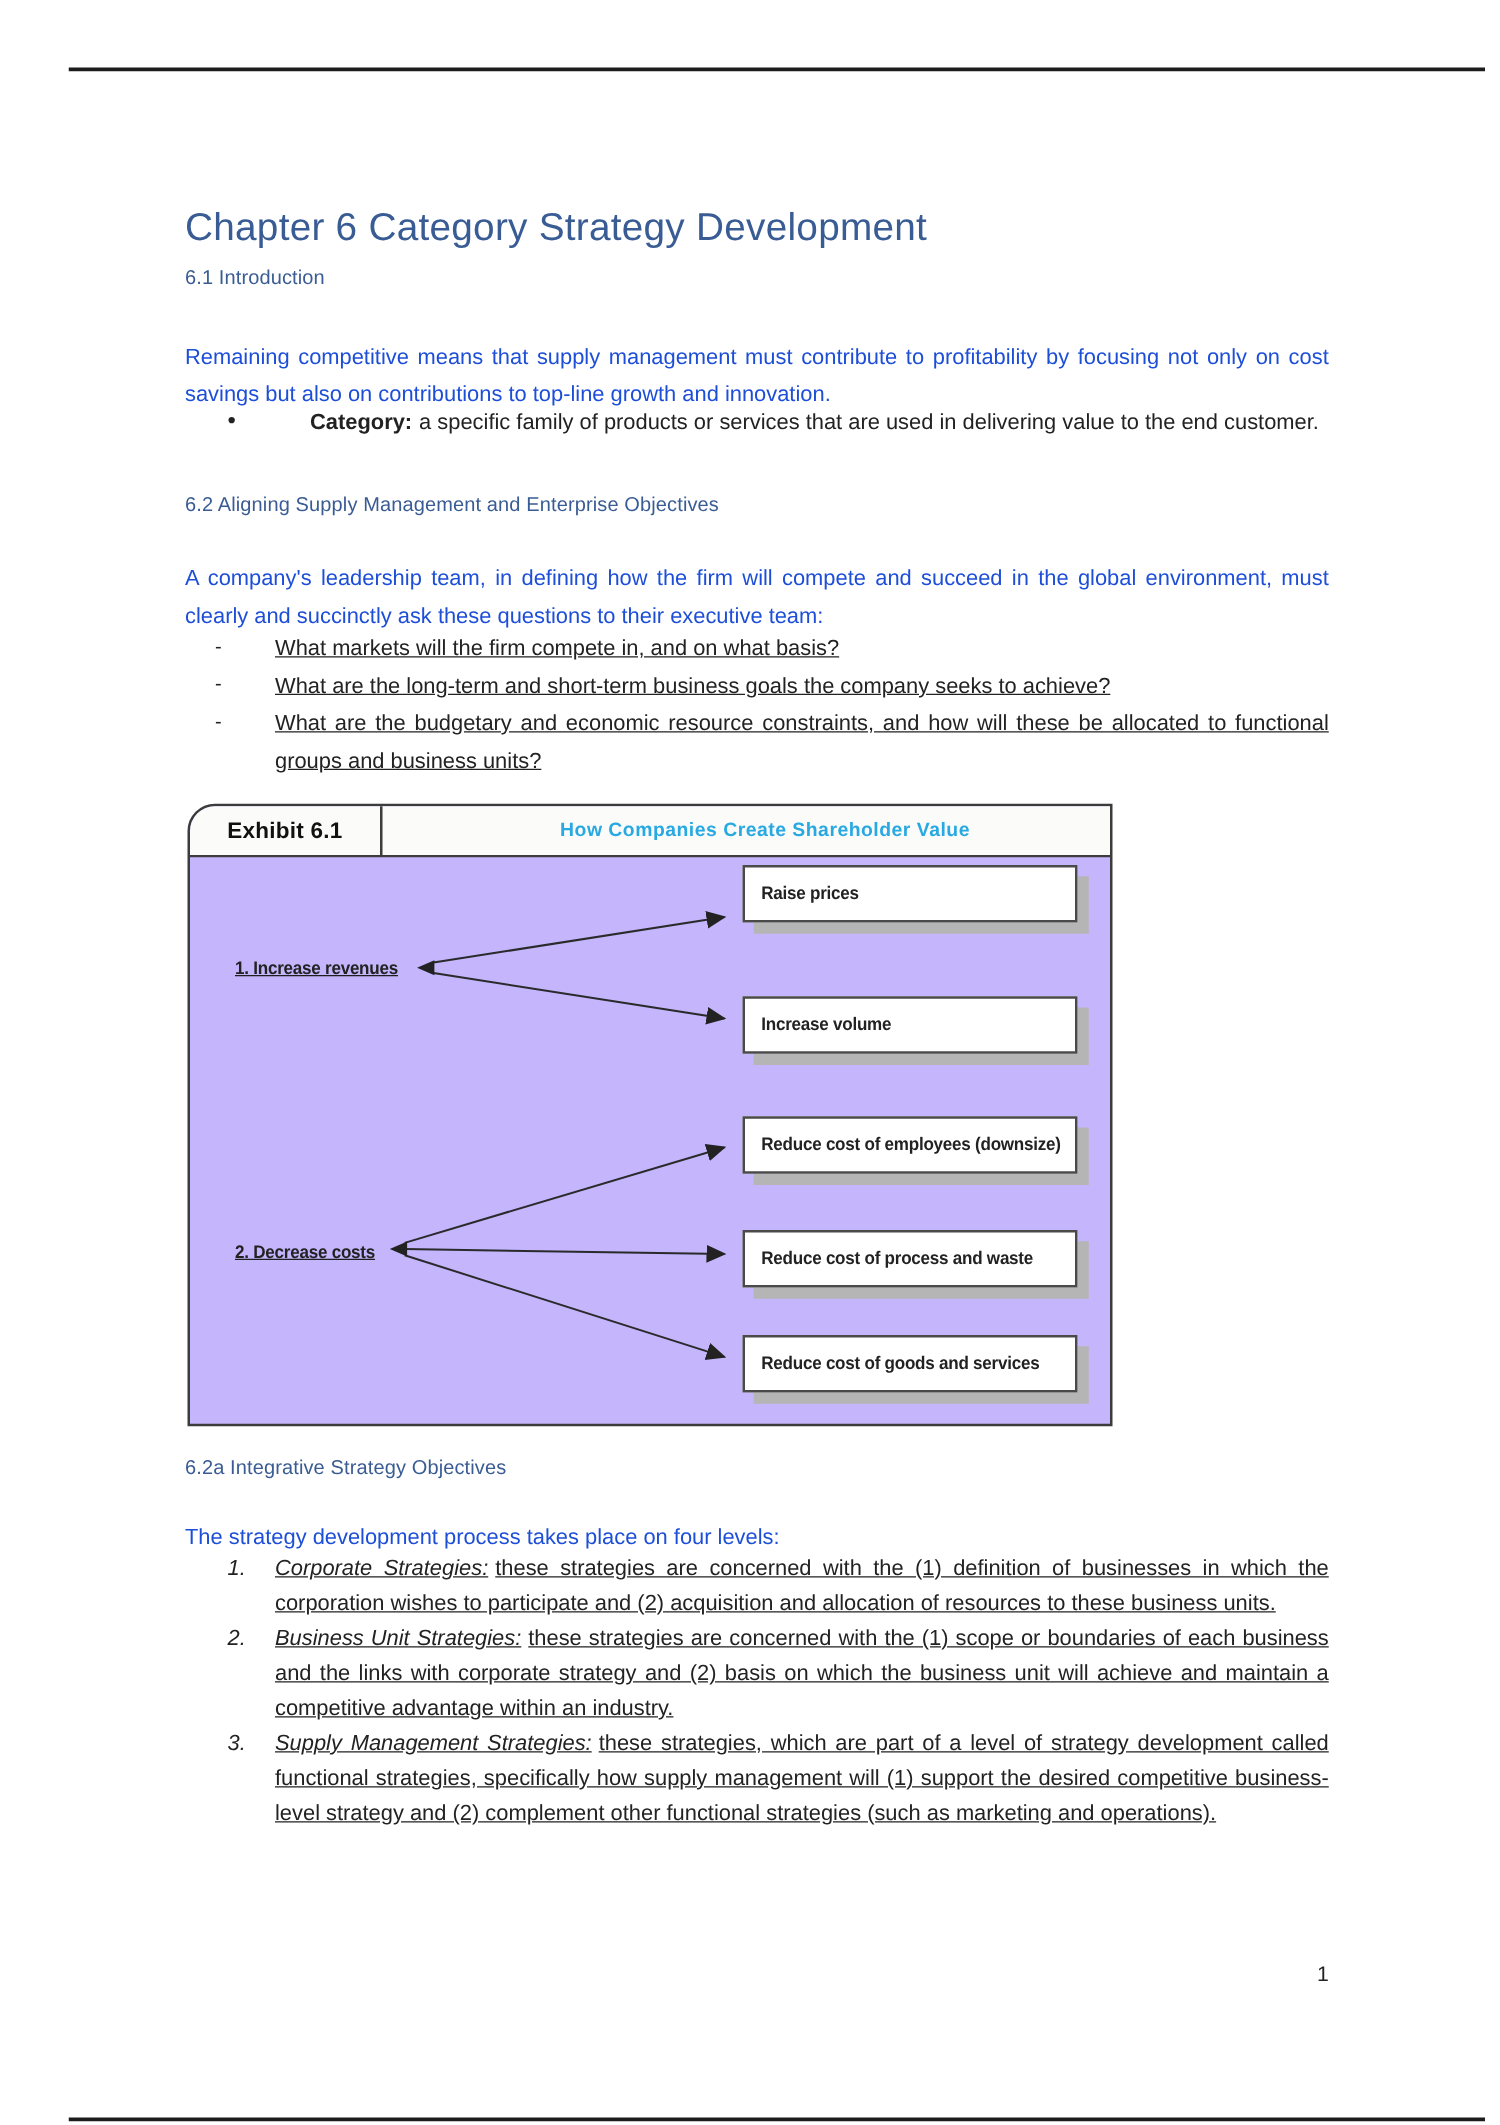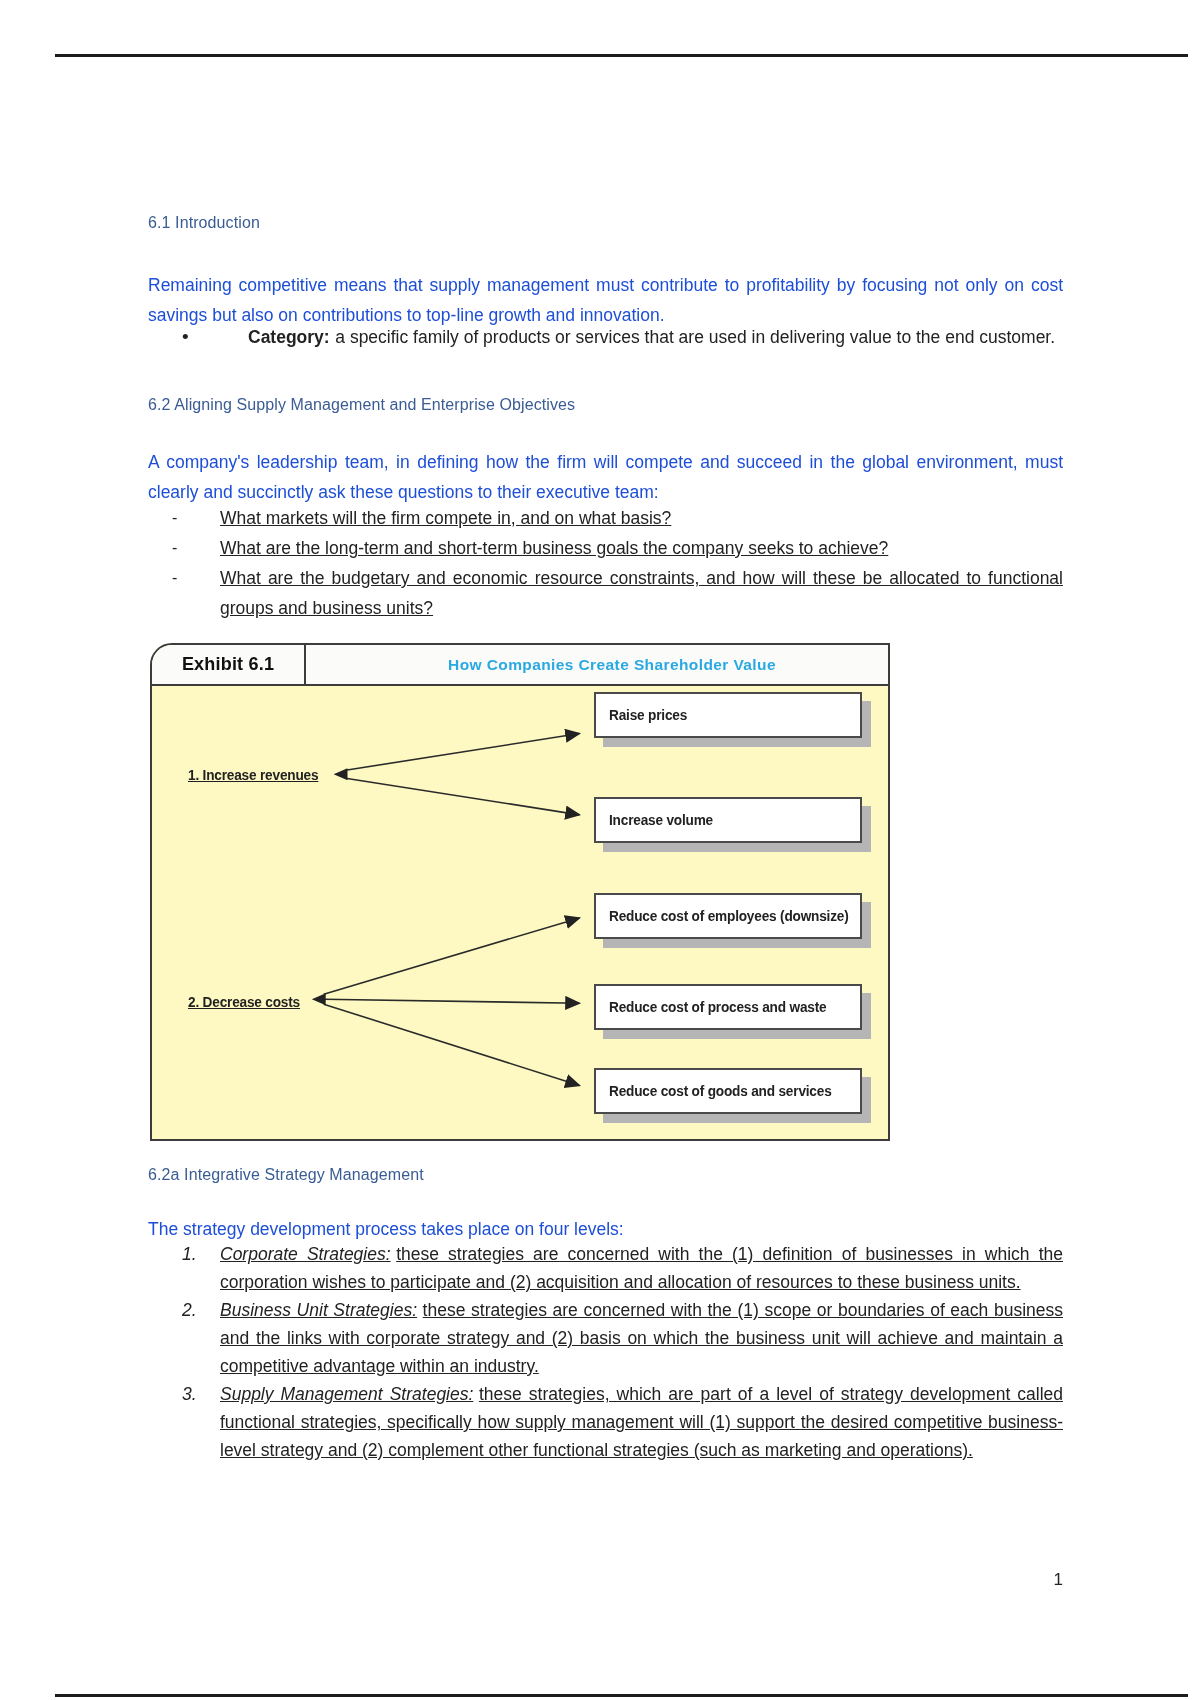--- a/index.html
+++ b/index.html
@@ -43,21 +43,21 @@
   .li .txt{display:block;margin-left:72px;text-decoration:underline;}
   .bullet-item{position:absolute;left:148px;top:322px;width:915px;
     font-size:17.5px;line-height:31px;text-align:justify;color:#222;}
   .bullet-item .marker{position:absolute;left:34px;top:-1px;font-size:19px;}
   .lead-bold{font-weight:bold;margin-right:.32em;}
   .lead-italic{font-style:italic;margin-right:.32em;}
 
   
   .exhibit{
     position:absolute;left:150px;top:643px;width:740px;height:498px;
-    border:2px solid #3c3c3c;border-top-left-radius:22px;background:#fef9c3;box-sizing:border-box;
+    border:2px solid #3c3c3c;border-top-left-radius:22px;background:#c4b5fd;box-sizing:border-box;
   }
   .ex-header{
     position:absolute;left:0;top:0;right:0;height:39px;
     border-bottom:2px solid #3c3c3c;border-top-left-radius:20px;background:#fbfbfa;
     display:flex;align-items:stretch;
   }
   .ex-label-cell{
     width:154px;display:flex;align-items:center;justify-content:center;
     border-right:2px solid #3c3c3c;box-sizing:border-box;
   }
@@ -90,20 +90,21 @@
     font-size:17px;color:#222;
   }
 </style>
 </head>
 <body>
 
 <div class="page">
 
   <div class="rule rule-top"></div>
 
+  <div class="doc-title">Chapter 6 Category Strategy Development</div>
 
   <div class="h2 h2-61">6.1 Introduction</div>
   <div class="para p-61">Remaining competitive means that supply management must contribute to profitability by focusing not only on cost savings but also on contributions to top-line growth and innovation.</div>
 
   <div class="bullet-item">
     <span class="marker">•</span>
     <span class="txt" style="display:block;margin-left:100px;"><span class="lead-bold">Category:</span><span>a specific family of products or services that are used in delivering value to the end customer.</span></span>
   </div>
 
   <div class="h2 h2-62">6.2 Aligning Supply Management and Enterprise Objectives</div>
@@ -169,21 +170,21 @@
       </div>
       <div class="dbox dbox-5">
         <span>Reduce cost of goods and services</span>
       </div>
       <div class="dbox dbox-4">
         <span>Reduce cost of process and waste</span>
       </div>
     </div>
   </div>
 
-  <div class="h2 h2-62a">6.2a Integrative Strategy Management</div>
+  <div class="h2 h2-62a">6.2a Integrative Strategy Objectives</div>
   <div class="para p-62a">The strategy development process takes place on four levels:</div>
 
   <div class="list n-list">
     <div class="li">
       <span class="marker num-marker">1.</span>
       <span class="txt"><span class="lead-italic">Corporate Strategies:</span><span>these strategies are concerned with the (1) definition of businesses in which the corporation wishes to participate and (2) acquisition and allocation of resources to these business units.</span></span>
     </div>
     <div class="li">
       <span class="marker num-marker">2.</span>
       <span class="txt"><span class="lead-italic">Business Unit Strategies:</span><span>these strategies are concerned with the (1) scope or boundaries of each business and the links with corporate strategy and (2) basis on which the business unit will achieve and maintain a competitive advantage within an industry.</span></span>

